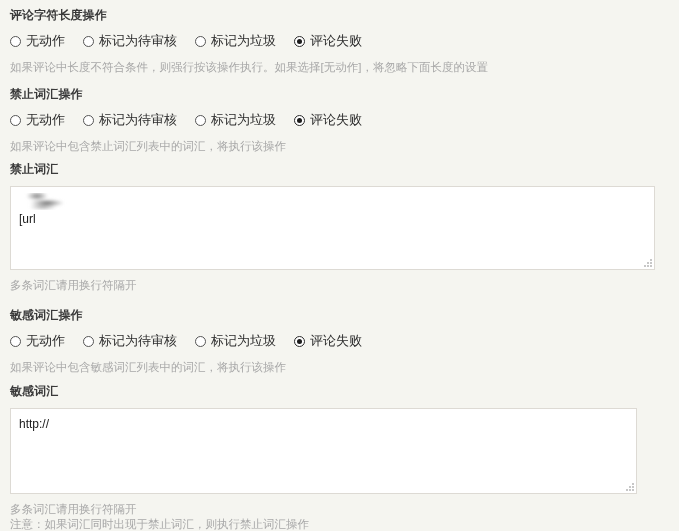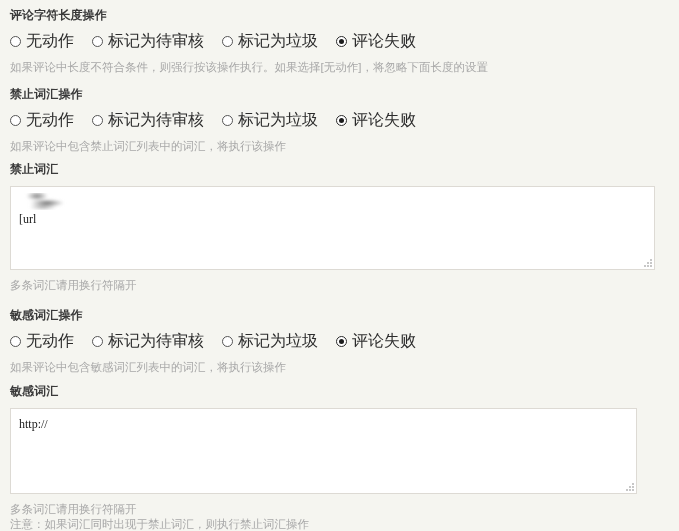--- a/index.html
+++ b/index.html
@@ -68,21 +68,21 @@
     top: 2px;
     width: 5px;
     height: 5px;
     border-radius: 50%;
     background: #1c1c1c;
   }
   .radio-dot.checked {
     border-color: #2a2a2a;
   }
   .radio-label {
-    font-size: 16px;
+    font-size: 13px;
     color: #2d2d2d;
     white-space: nowrap;
     line-height: 14px;
   }
   .help-text {
     font-size: 11.5px;
     color: #a8a8a8;
     line-height: 14px;
     margin: 0;
     padding: 0;
@@ -99,21 +99,21 @@
   .textarea-box {
     position: relative;
     background: #ffffff;
     border: 1px solid #dddad4;
     box-sizing: border-box;
     font-size: 12px;
     color: #1a1a1a;
     line-height: 18px;
     padding: 6px 8px;
     overflow: hidden;
-    font-family: Liberation Serif, serif;
+    font-family: Liberation Sans, sans-serif;
   }
   .ta-line {
     white-space: pre;
   }
   .ta-line.redacted {
     display: block;
     width: 62px;
     height: 17px;
     position: relative;
     color: transparent;

